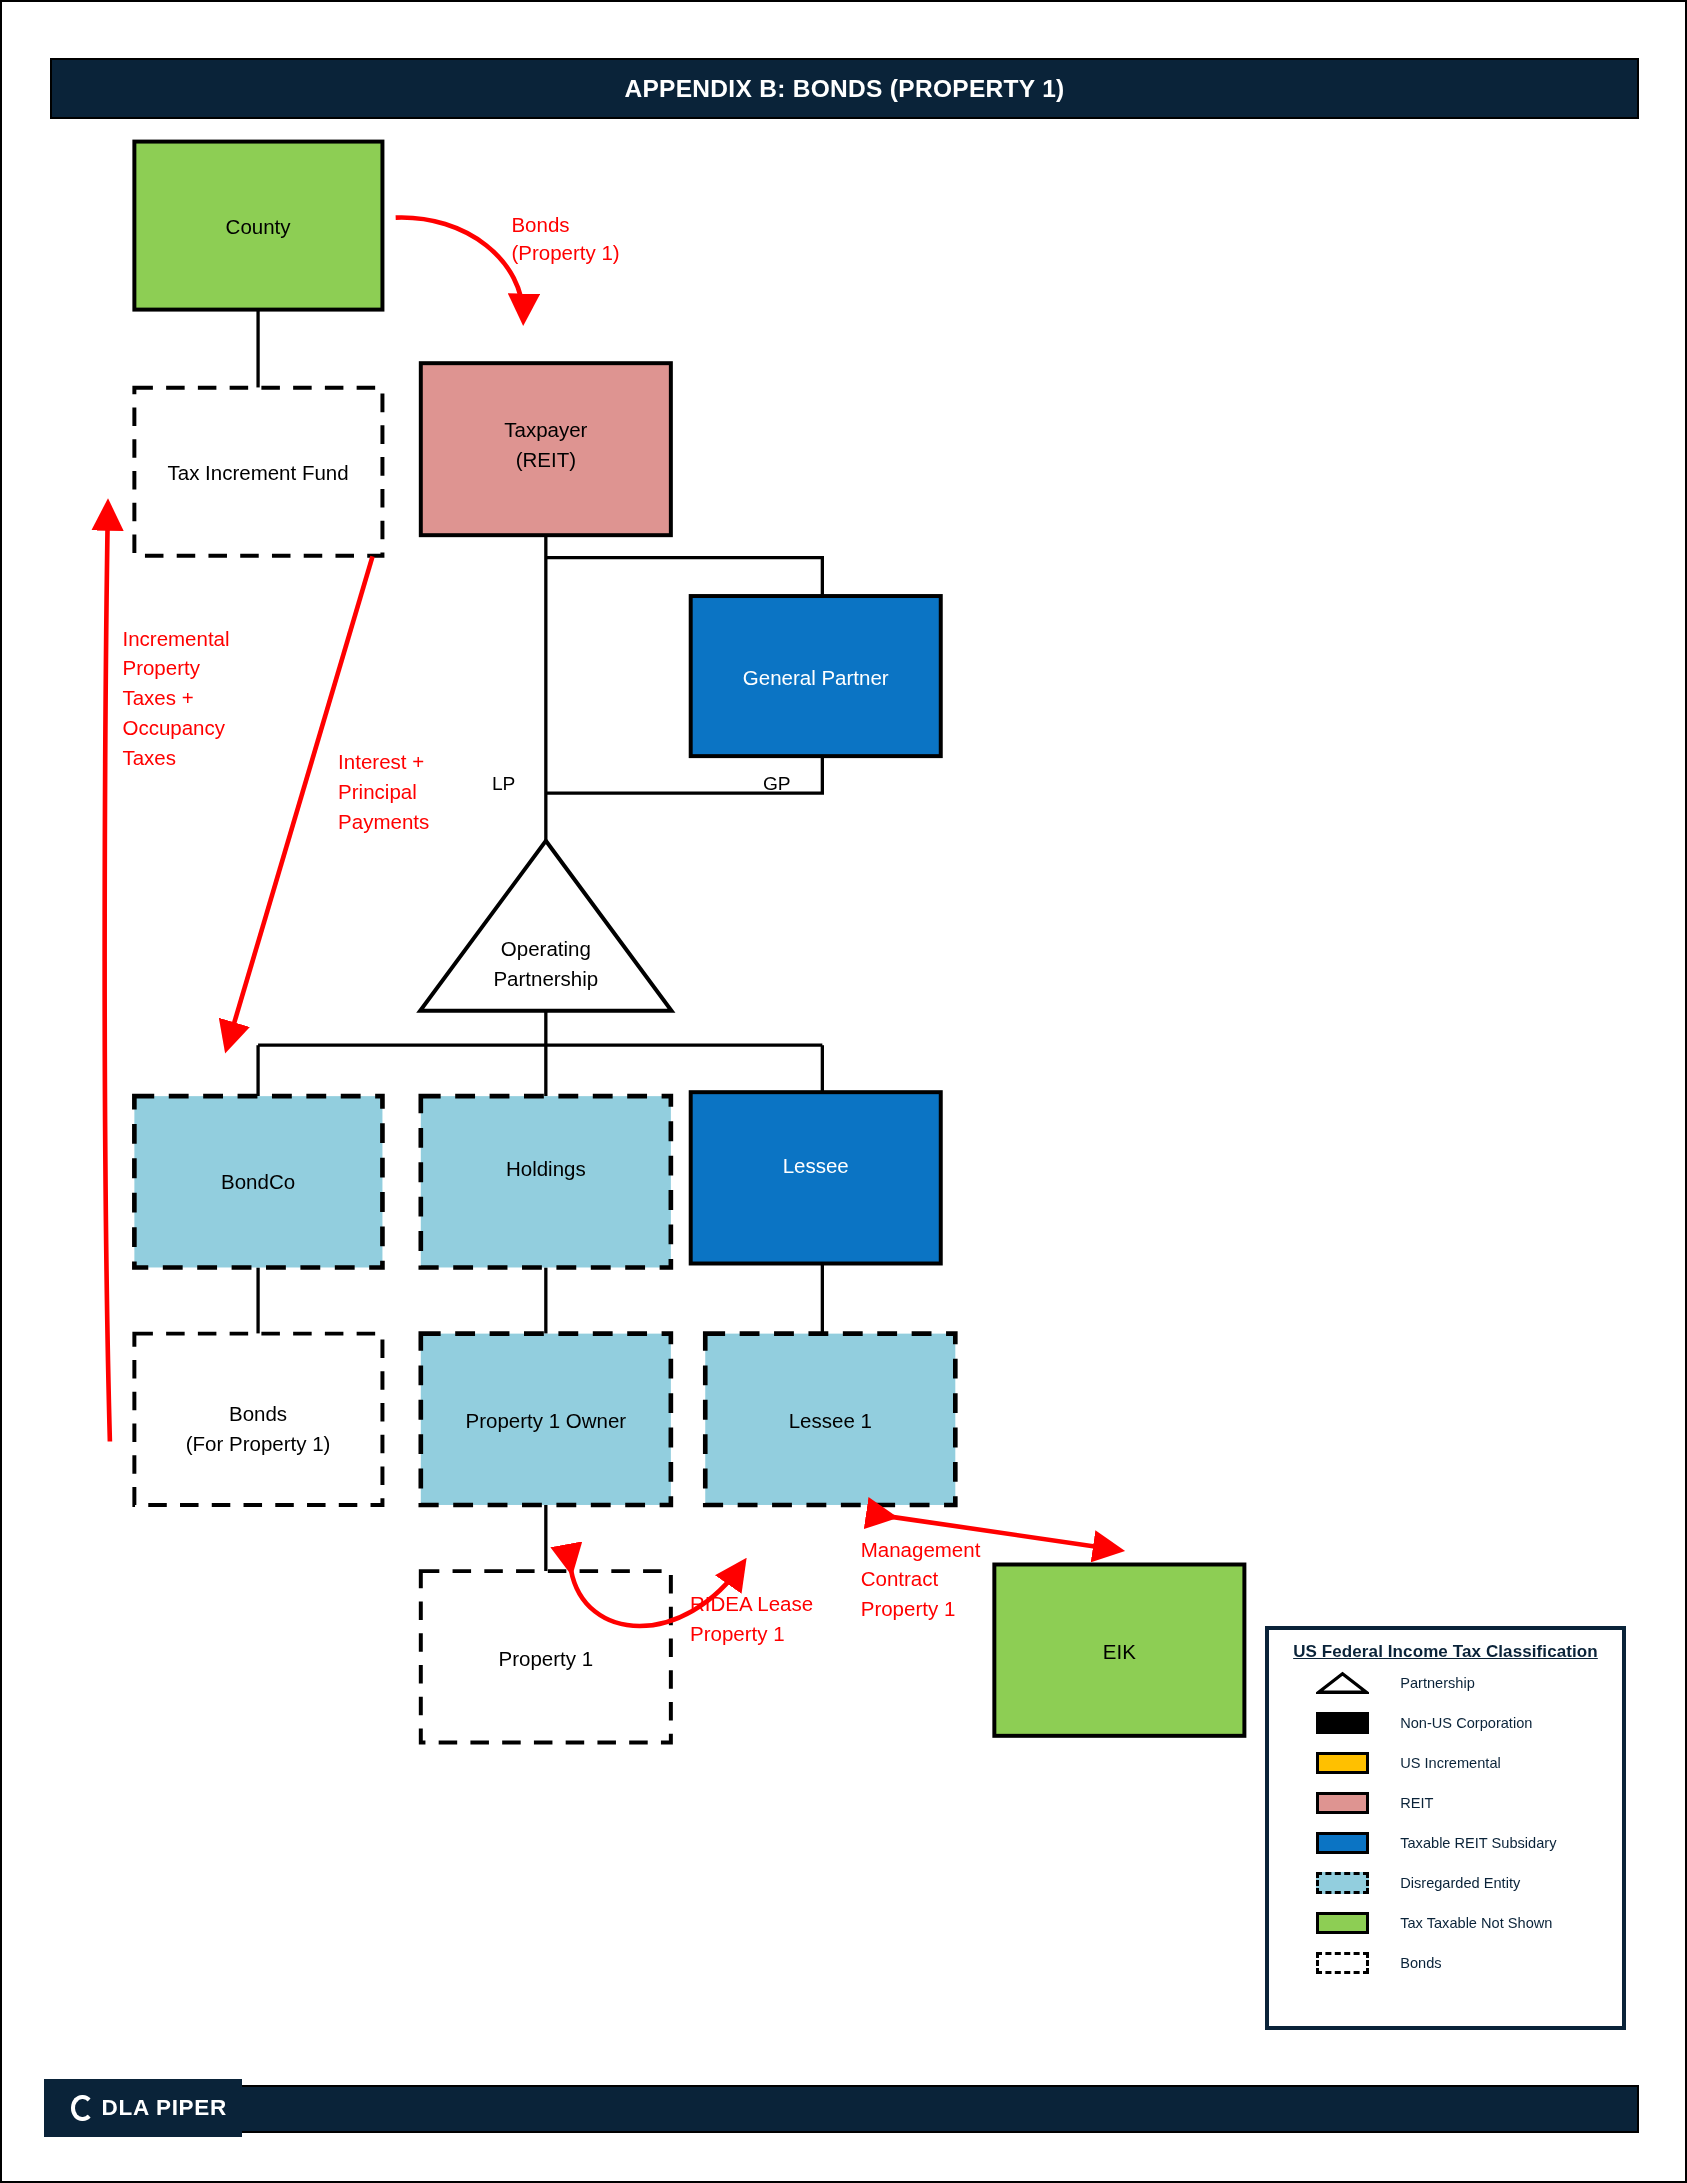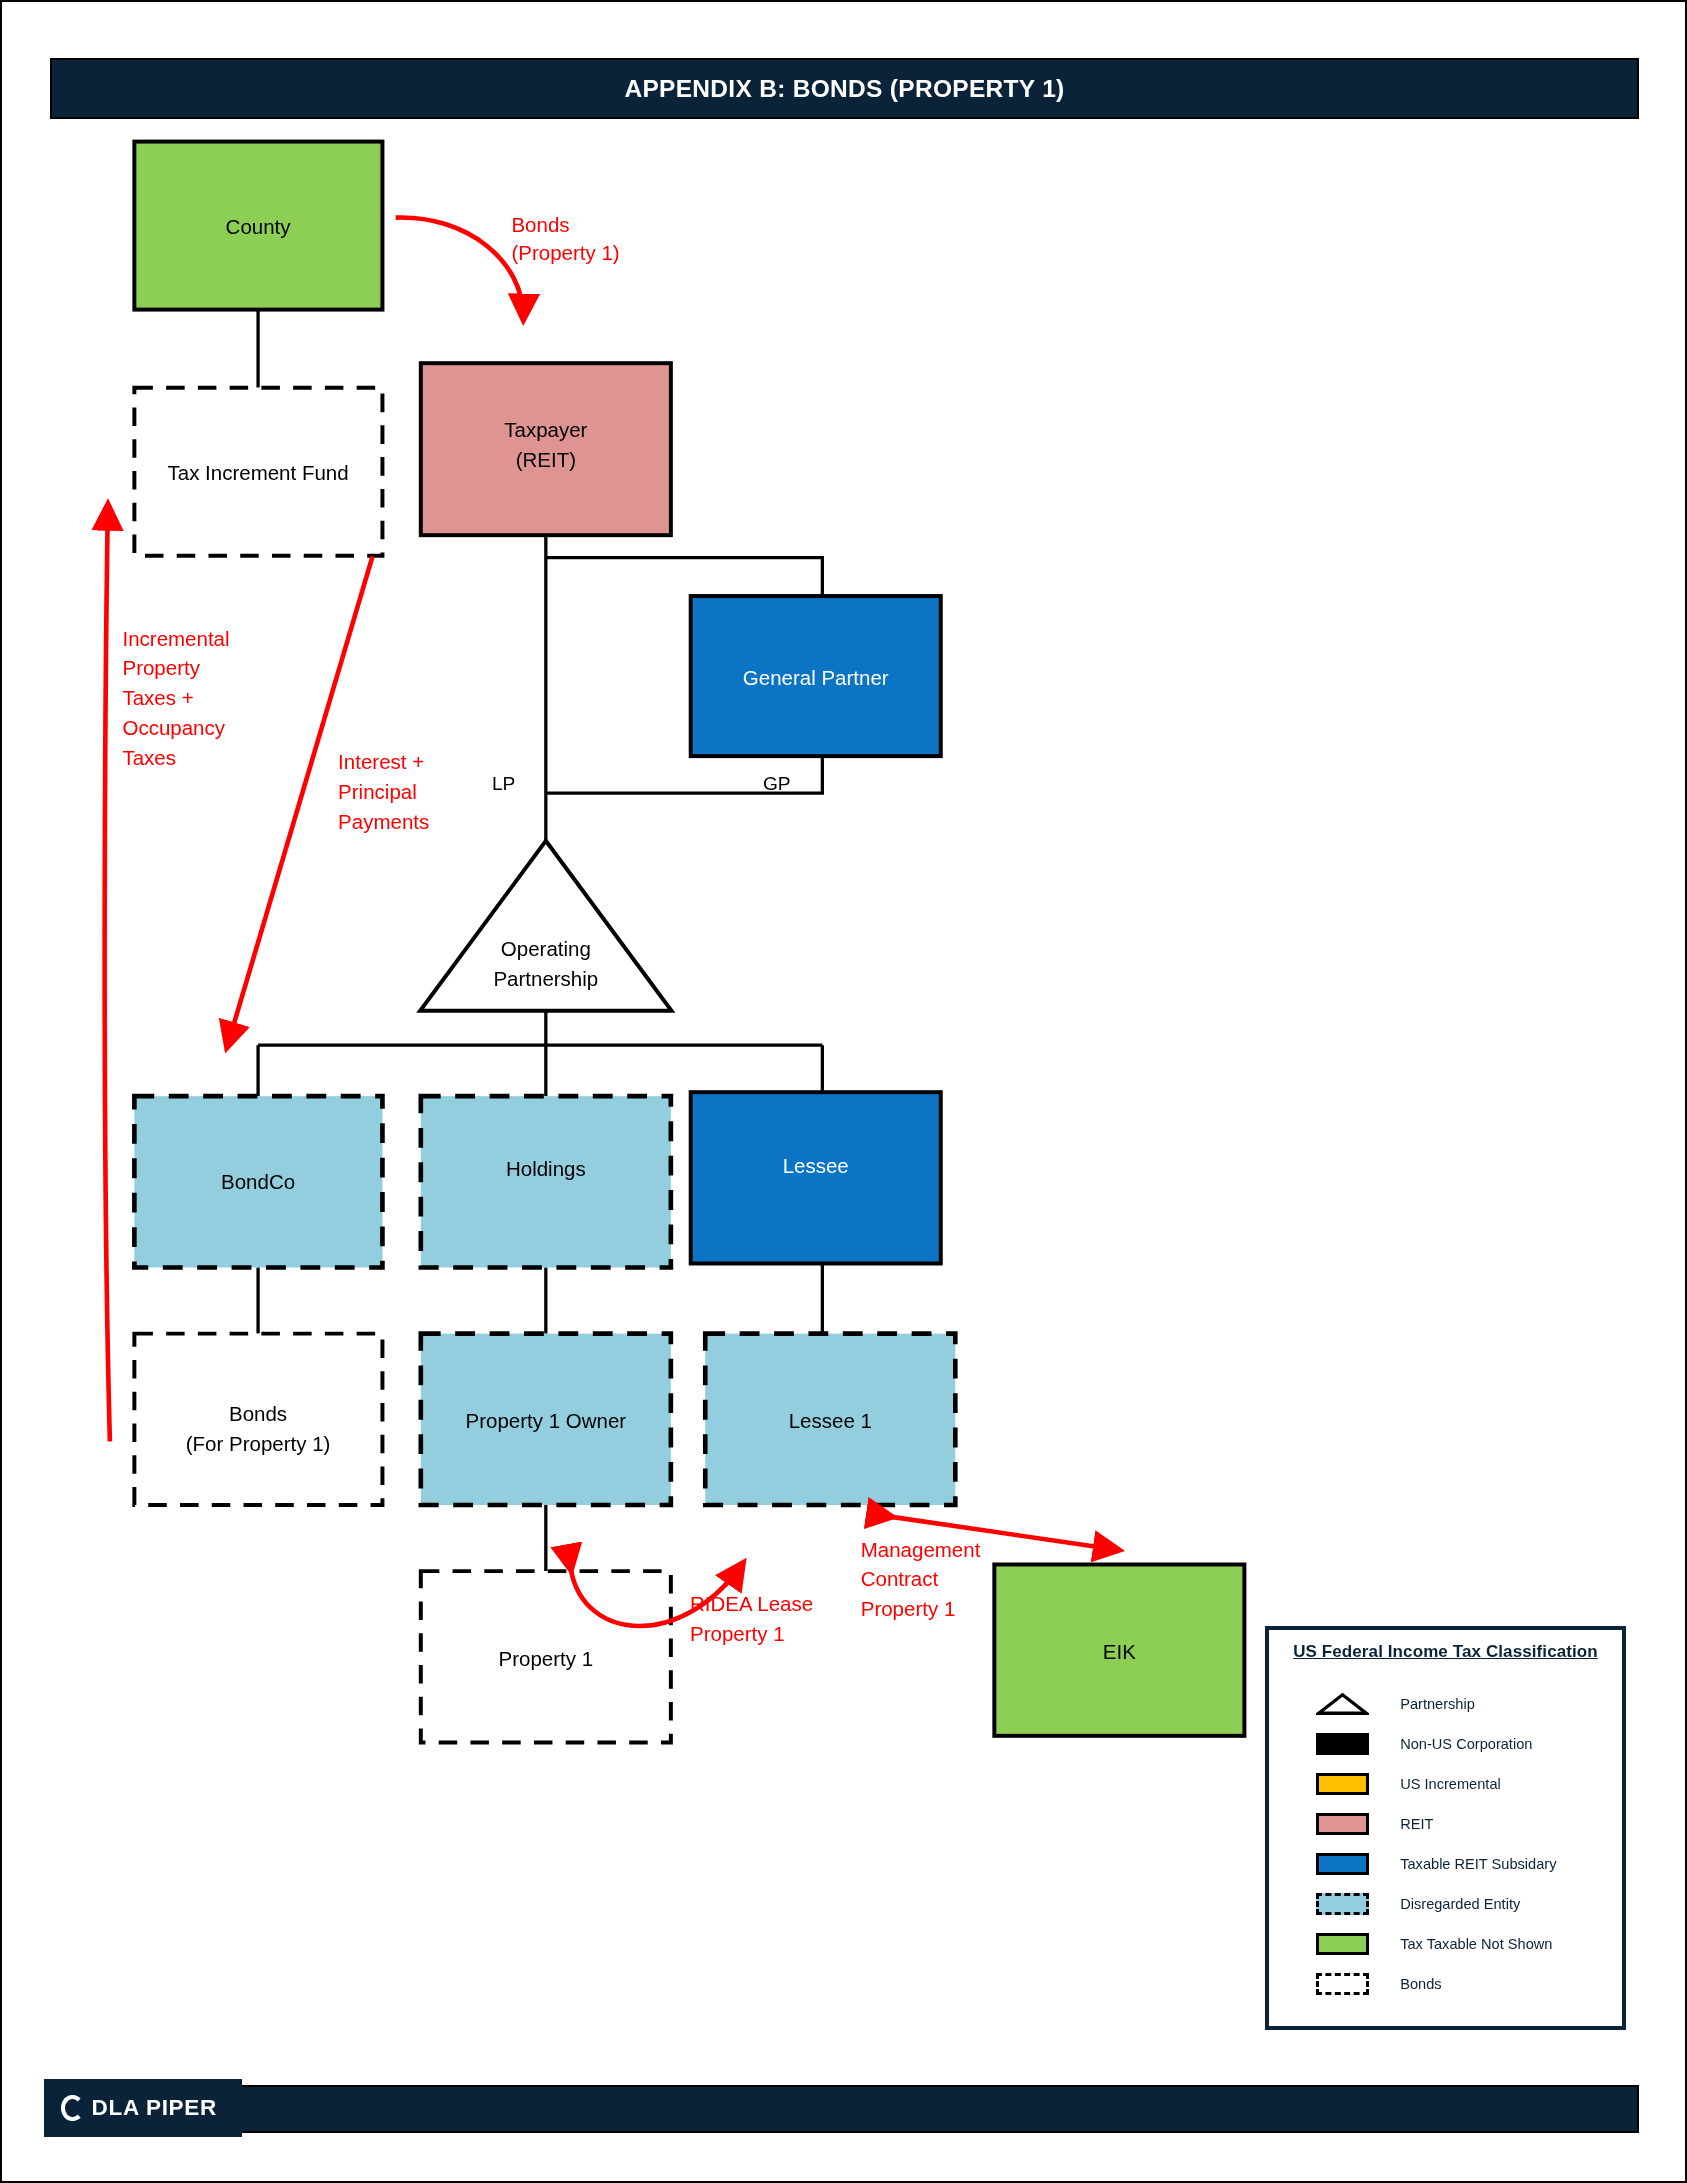--- a/index.html
+++ b/index.html
@@ -6,28 +6,28 @@
   body{width:1687px;height:2183px;font-family:"Liberation Sans",sans-serif;}
   #page{position:relative;width:1687px;height:2183px;box-sizing:border-box;border:2.6px solid #000;background:#fff;overflow:hidden;}
   #banner{position:absolute;left:48px;top:56px;width:1589px;height:61px;background:#0A2339;border:2px solid #000;box-sizing:border-box;display:flex;align-items:center;justify-content:center;}
   #banner .t{color:#ffffff;font-weight:bold;font-size:24.5px;letter-spacing:0.3px;}
   svg#diagram{position:absolute;left:0;top:0;width:1687px;height:2183px;}
   .boxlabel{font-family:"Liberation Sans",sans-serif;font-size:31px;fill:#000;text-anchor:middle;}
   .boxlabel.w{fill:#ffffff;}
   .redlabel{font-family:"Liberation Sans",sans-serif;font-size:31px;fill:#FF0000;}
   .smalllab{font-family:"Liberation Sans",sans-serif;font-size:29px;fill:#000;}
   #legend{position:absolute;left:1263px;top:1624px;width:361px;height:404px;background:#fff;border:4.6px solid #0A2339;box-sizing:border-box;padding:12px 13.2px 6.6px 13.2px;}
-  #legend .ltitle{font-weight:bold;font-size:17px;color:#0A2339;text-decoration:underline;text-align:center;margin-bottom:22px;letter-spacing:0.1px;}
+  #legend .ltitle{font-weight:bold;font-size:17px;color:#0A2339;text-decoration:underline;text-align:center;margin-bottom:1px;letter-spacing:0.1px;}
   .lrow{display:flex;align-items:center;height:40px;}
   .lsw{width:57px;min-width:57px;display:flex;align-items:center;justify-content:center;margin-left:32px;margin-right:29px;}
   .sw-rect{width:53px;height:22.5px;border:3.3px solid #000;box-sizing:border-box;}
   .sw-dash{width:53px;height:22.5px;border:3.3px dashed #000;box-sizing:border-box;}
   .ltext{font-size:14.6px;color:#0A2339;white-space:nowrap;}
   #footerbar{position:absolute;left:48px;top:2083px;width:1589px;height:48px;background:#0A2339;border:2px solid #000;box-sizing:border-box;}
-  #logobox{position:absolute;left:42px;top:2077px;width:198px;height:58px;background:#0A2339;display:flex;align-items:center;padding-left:17px;box-sizing:border-box;gap:8px;}
+  #logobox{position:absolute;left:42px;top:2077px;width:198px;height:58px;background:#0A2339;display:flex;align-items:center;padding-left:27px;box-sizing:border-box;gap:8px;}
   #logobox .mark{width:22.5px;height:26.5px;border:4.6px solid #ffffff;border-radius:50%;border-right-color:transparent;box-sizing:border-box;}
   #logobox .wd{color:#fff;font-size:22.5px;font-weight:bold;letter-spacing:0.7px;}
 </style>
 </head>
 <body>
 
 <div id="page">
 
   <div id="banner">
     <span class="t">APPENDIX B: BONDS (PROPERTY 1)</span>

